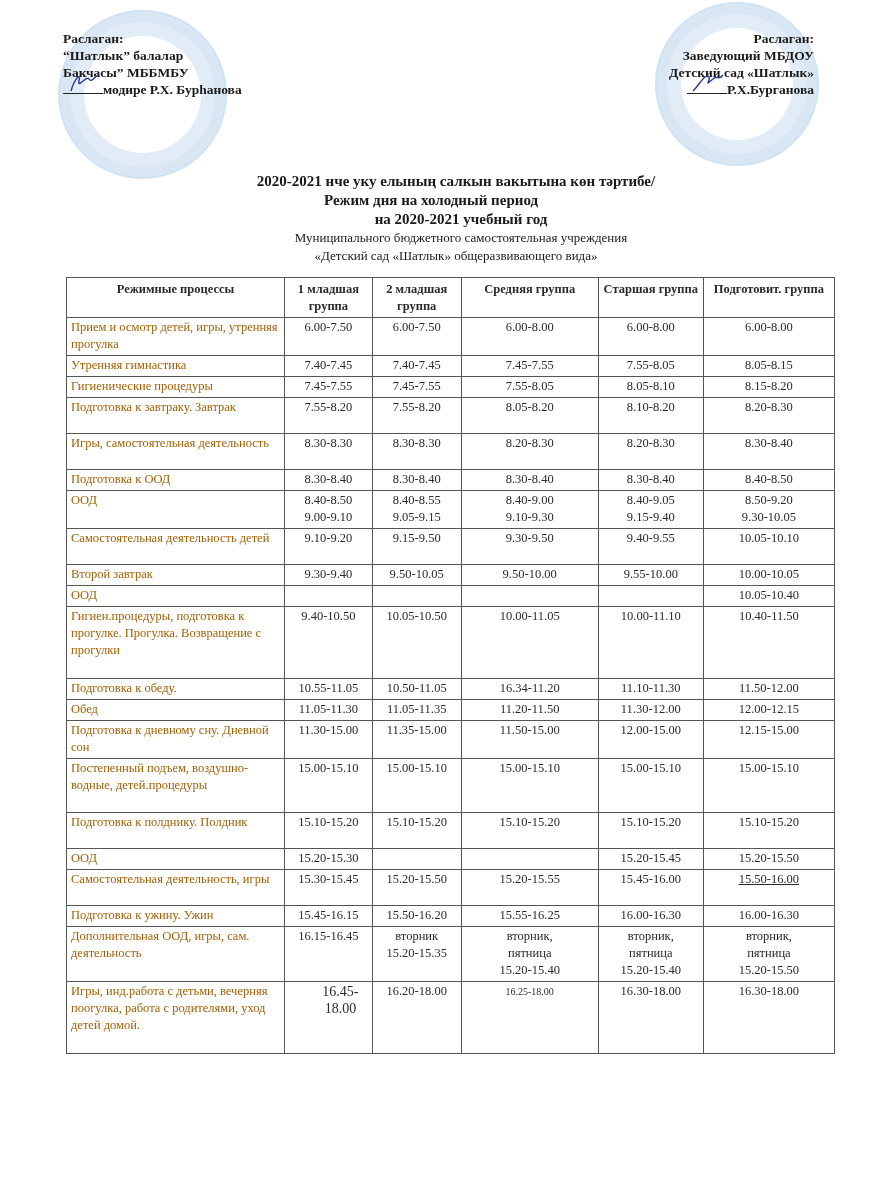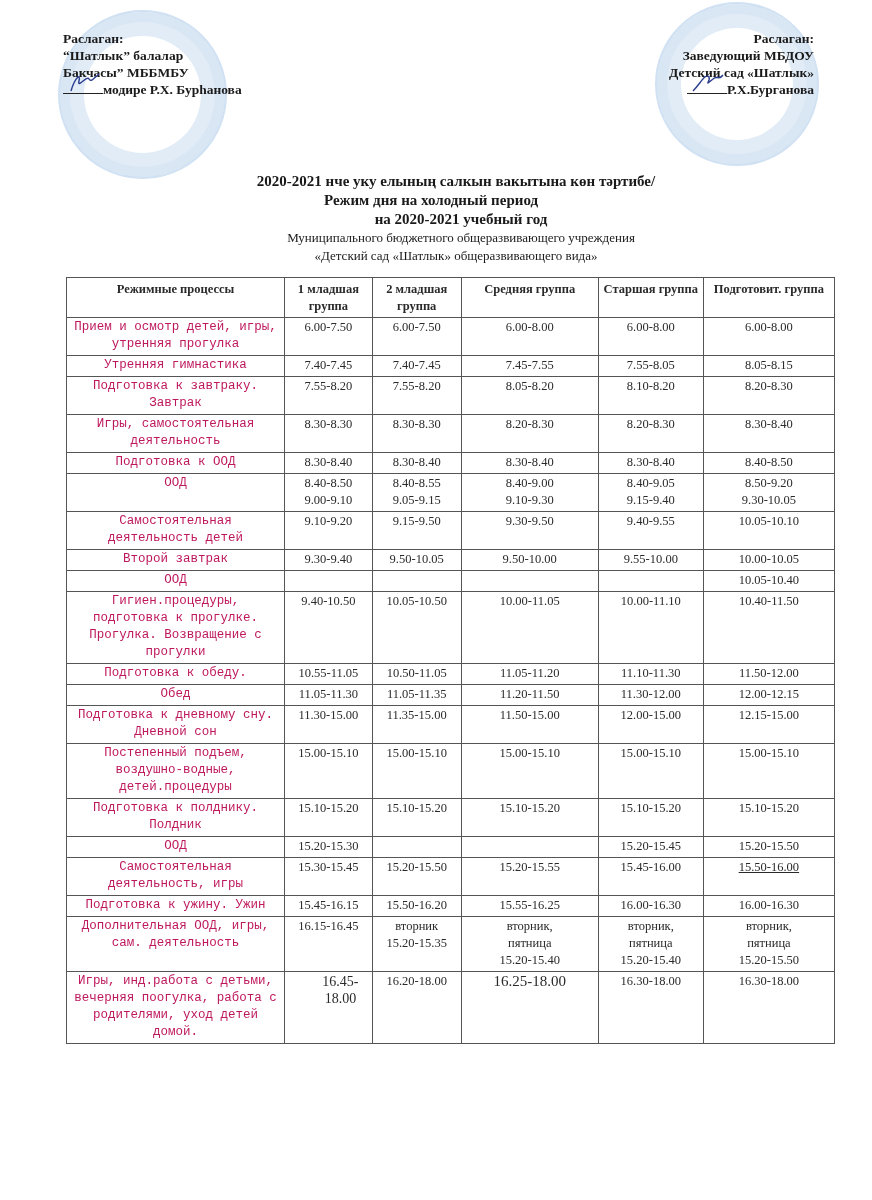--- a/index.html
+++ b/index.html
@@ -14,25 +14,25 @@
   .sig svg { position: absolute; left: 4px; top: -10px; }
   .titles { position: absolute; left: 0; width: 872px; top: 172px; text-align: center; }
   .t1 { font-weight: bold; font-size: 15px; line-height: 19px; margin-left: 40px; }
   .t2 { font-weight: bold; font-size: 15px; line-height: 19px; margin-left: -10px; }
   .t3 { font-weight: bold; font-size: 15px; line-height: 19px; margin-left: 50px; }
   .t4 { font-size: 13px; line-height: 18px; margin-left: 50px; }
   .t5 { font-size: 13px; line-height: 18px; margin-left: 40px; }
   table.sched { position: absolute; left: 66px; top: 277px; width: 769px; border-collapse: collapse; font-size: 12.5px; }
   table.sched td, table.sched th { border: 1px solid #555; padding: 1px 4px 2px 4px; vertical-align: top; line-height: 17px; }
   table.sched th { font-weight: bold; font-size: 12.5px; text-align: center; color: #2a2a2a; padding-top: 3px; }
-  td.proc { text-align: center; color: #be185d; width: 207px; font-family: Liberation Mono, monospace; }
+  td.proc { text-align: left; color: #a16207; width: 207px; }
   td.time { text-align: center; color: #2a2a2a; }
   col.c1 { width: 215px; } col.c2 { width: 87px; } col.c3 { width: 88px; } col.c4 { width: 136px; } col.c5 { width: 104px; } col.c6 { width: 130px; }
   .big { font-size: 14px; }
-  .small { font-size: 15px; }
+  .small { font-size: 10px; }
 </style>
 </head>
 <body>
 
 <div class="stamp left"></div>
 <div class="stamp right"></div>
 
 <div class="hdr left">
   <div>Раслаган:</div>
   <div>“Шатлык” балалар</div>
@@ -52,21 +52,21 @@
     <span class="sig"><svg width="34" height="22" viewBox="0 0 34 22">
           <path d="M2 20 C10 12, 14 2, 18 6 C20 10, 12 16, 22 8 C26 4, 28 10, 32 4" stroke="#2a3d8f" stroke-width="1.4" fill="none"></path>
         </svg></span><span>Р.Х.Бурганова</span>
   </div>
 </div>
 
 <div class="titles">
   <div class="t1">2020-2021 нче уку елының салкын вакытына көн тәртибе/</div>
   <div class="t2">Режим дня на холодный период</div>
   <div class="t3">на 2020-2021 учебный год</div>
-  <div class="t4">Муниципального бюджетного общеразвивающего учреждения</div>
+  <div class="t4">Муниципального бюджетного самостоятельная учреждения</div>
   <div class="t5">«Детский сад «Шатлык» общеразвивающего вида»</div>
 </div>
 
 <table class="sched">
   <colgroup>
       <col class="c1">
       <col class="c2">
       <col class="c3">
       <col class="c4">
       <col class="c5">
@@ -92,20 +92,28 @@
         <td class="time" style="white-space: pre-line;">6.00-8.00</td>
       </tr>
       <tr style="height: 18px;">
         <td class="proc">Утренняя гимнастика</td>
         <td class="time" style="white-space: pre-line;">7.40-7.45</td>
         <td class="time" style="white-space: pre-line;">7.40-7.45</td>
         <td class="time" style="white-space: pre-line;">7.45-7.55</td>
         <td class="time" style="white-space: pre-line;">7.55-8.05</td>
         <td class="time" style="white-space: pre-line; margin-left: 10px;">8.05-8.15</td>
       </tr>
+      <tr style="height: 18px;">
+        <td class="proc">Гигиенические процедуры</td>
+        <td class="time" style="white-space: pre-line;">7.45-7.55</td>
+        <td class="time" style="white-space: pre-line;">7.45-7.55</td>
+        <td class="time" style="white-space: pre-line;">7.55-8.05</td>
+        <td class="time" style="white-space: pre-line;">8.05-8.10</td>
+        <td class="time" style="white-space: pre-line;">8.15-8.20</td>
+      </tr>
       <tr style="height: 36px;">
         <td class="proc">Подготовка к завтраку. Завтрак</td>
         <td class="time" style="white-space: pre-line;">7.55-8.20</td>
         <td class="time" style="white-space: pre-line;">7.55-8.20</td>
         <td class="time" style="white-space: pre-line;">8.05-8.20</td>
         <td class="time" style="white-space: pre-line;">8.10-8.20</td>
         <td class="time" style="white-space: pre-line;">8.20-8.30</td>
       </tr>
       <tr style="height: 36px;">
         <td class="proc">Игры, самостоятельная деятельность</td>
@@ -165,21 +173,21 @@
         <td class="time" style="white-space: pre-line;">9.40-10.50</td>
         <td class="time" style="white-space: pre-line;">10.05-10.50</td>
         <td class="time" style="white-space: pre-line;">10.00-11.05</td>
         <td class="time" style="white-space: pre-line;">10.00-11.10</td>
         <td class="time" style="white-space: pre-line;">10.40-11.50</td>
       </tr>
       <tr style="height: 18px;">
         <td class="proc">Подготовка к обеду.</td>
         <td class="time" style="white-space: pre-line;">10.55-11.05</td>
         <td class="time" style="white-space: pre-line;">10.50-11.05</td>
-        <td class="time" style="white-space: pre-line;">11.05-11.20</td>
+        <td class="time" style="white-space: pre-line;">16.34-11.20</td>
         <td class="time" style="white-space: pre-line;">11.10-11.30</td>
         <td class="time" style="white-space: pre-line;">11.50-12.00</td>
       </tr>
       <tr style="height: 18px;">
         <td class="proc">Обед</td>
         <td class="time" style="white-space: pre-line;">11.05-11.30</td>
         <td class="time" style="white-space: pre-line;">11.05-11.35</td>
         <td class="time" style="white-space: pre-line;">11.20-11.50</td>
         <td class="time" style="white-space: pre-line;">11.30-12.00</td>
         <td class="time" style="white-space: pre-line;">12.00-12.15</td>

